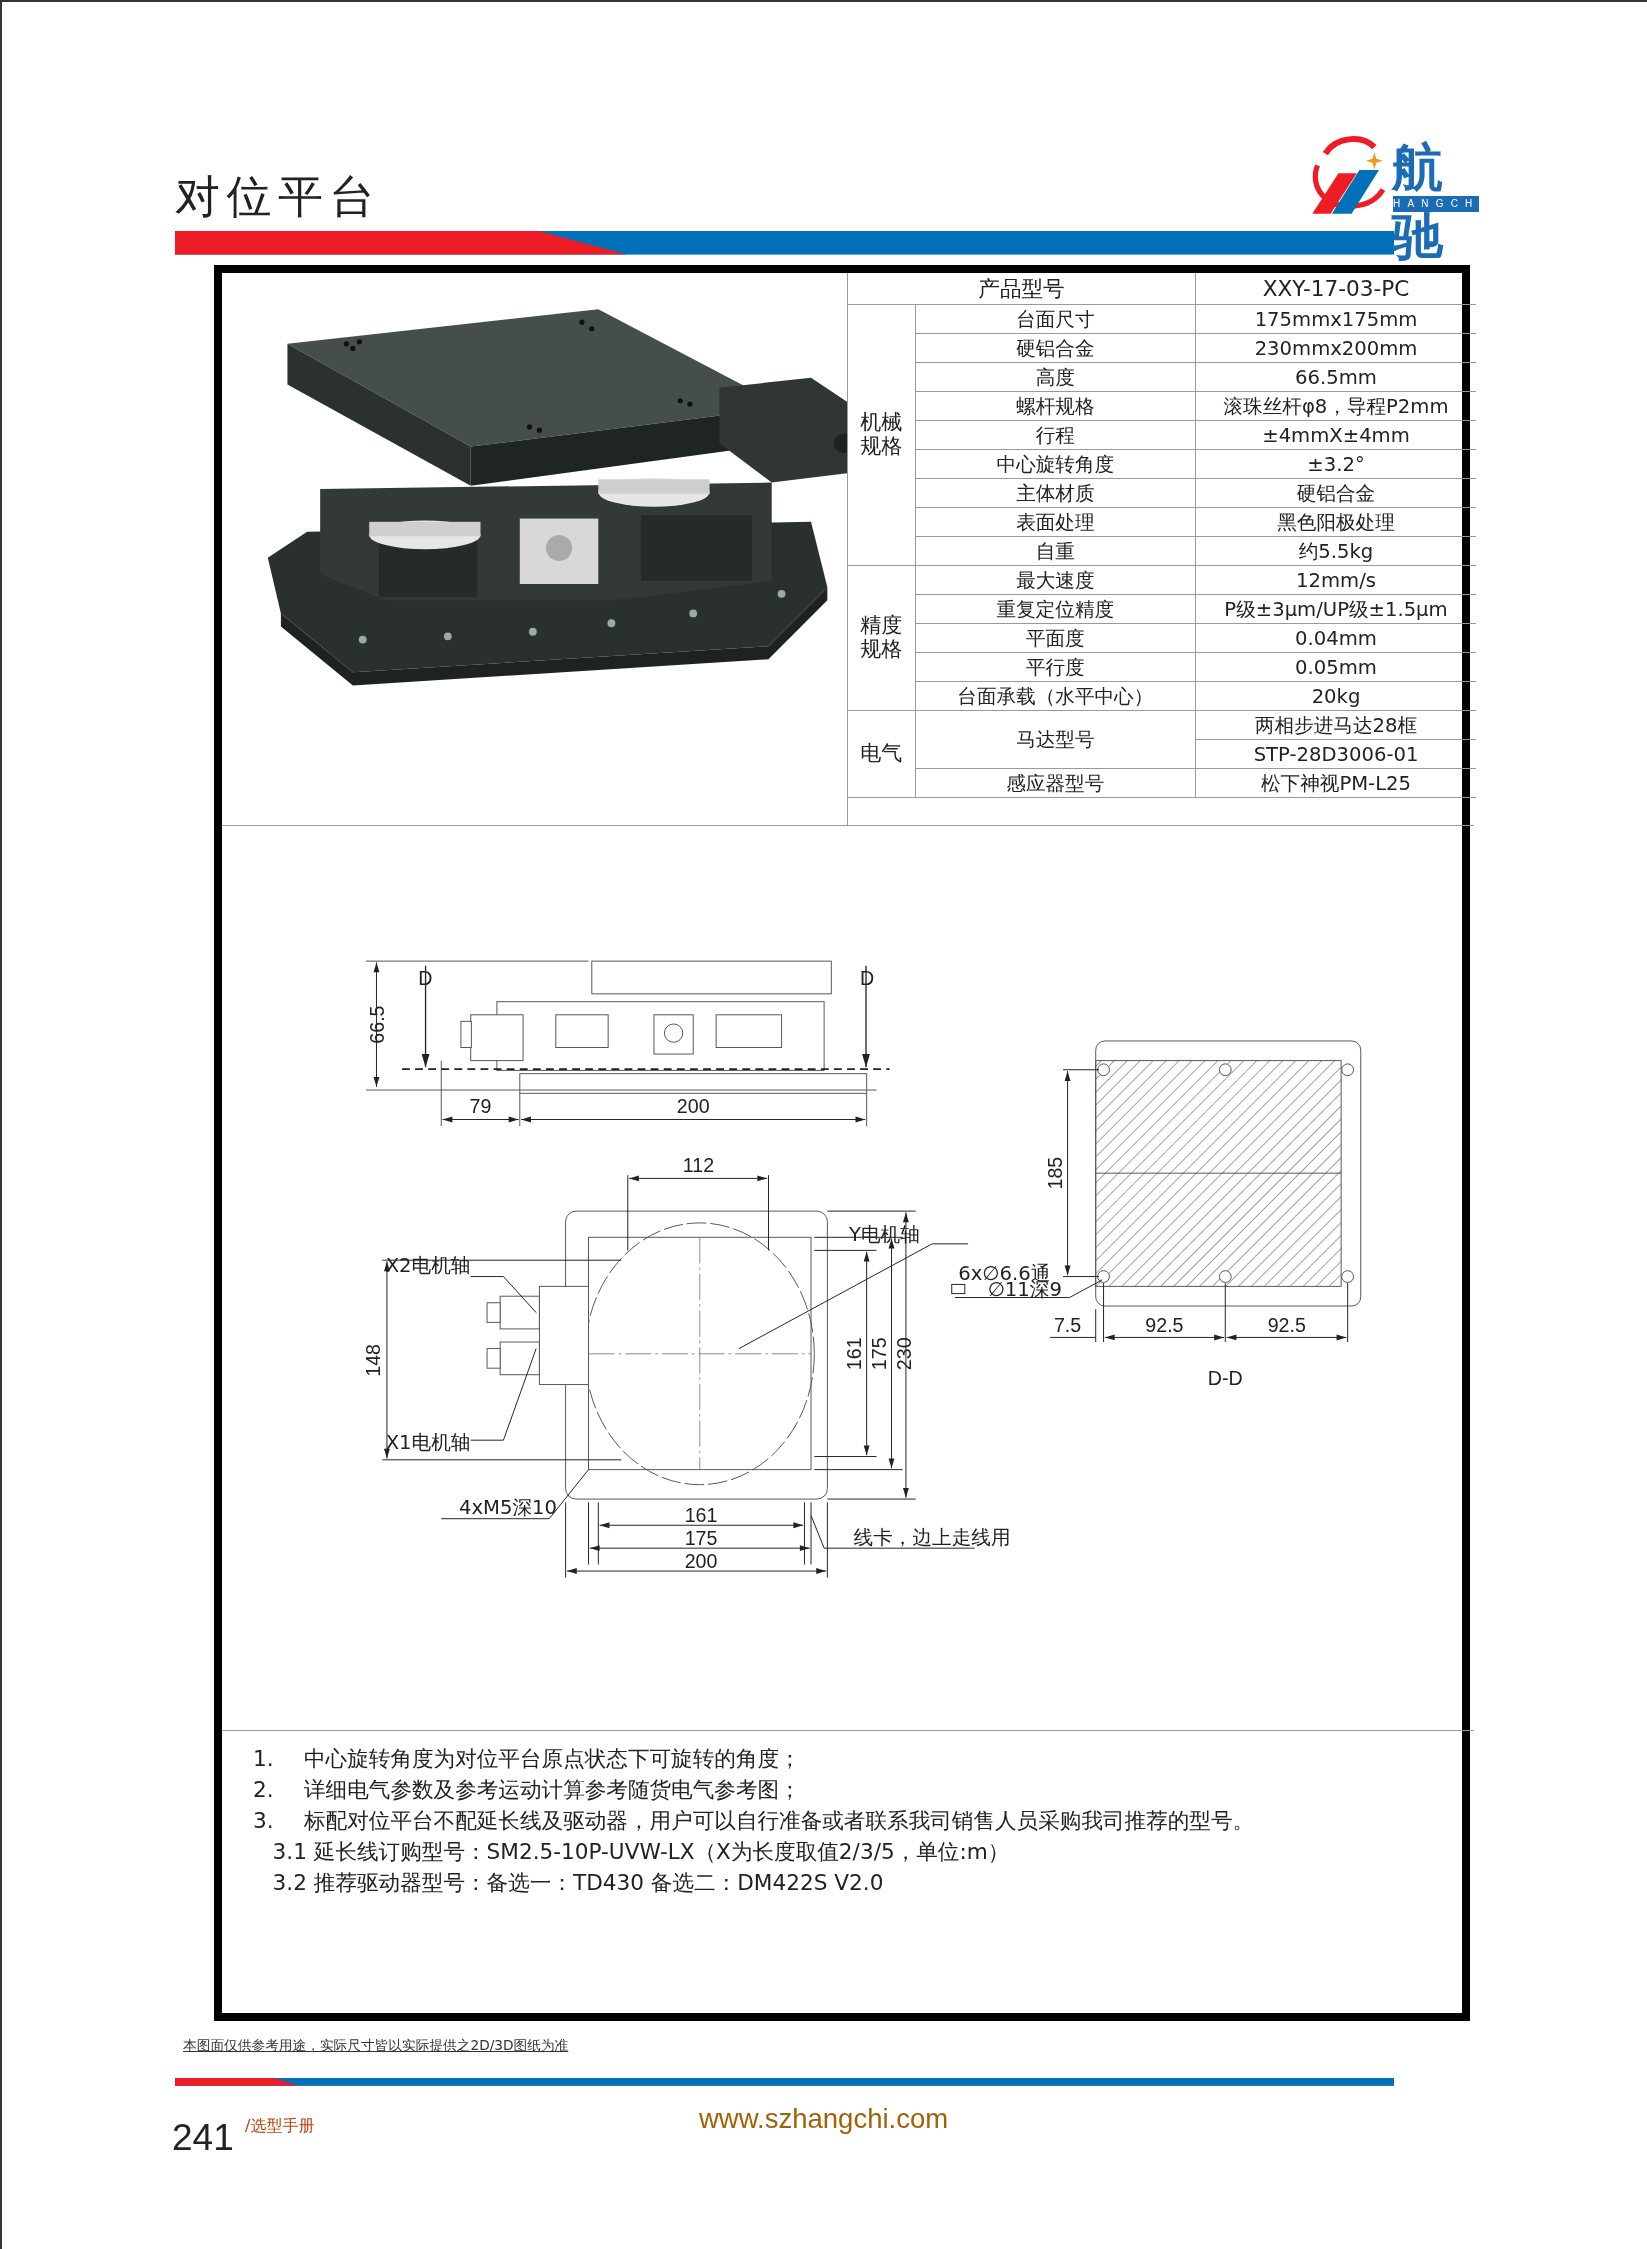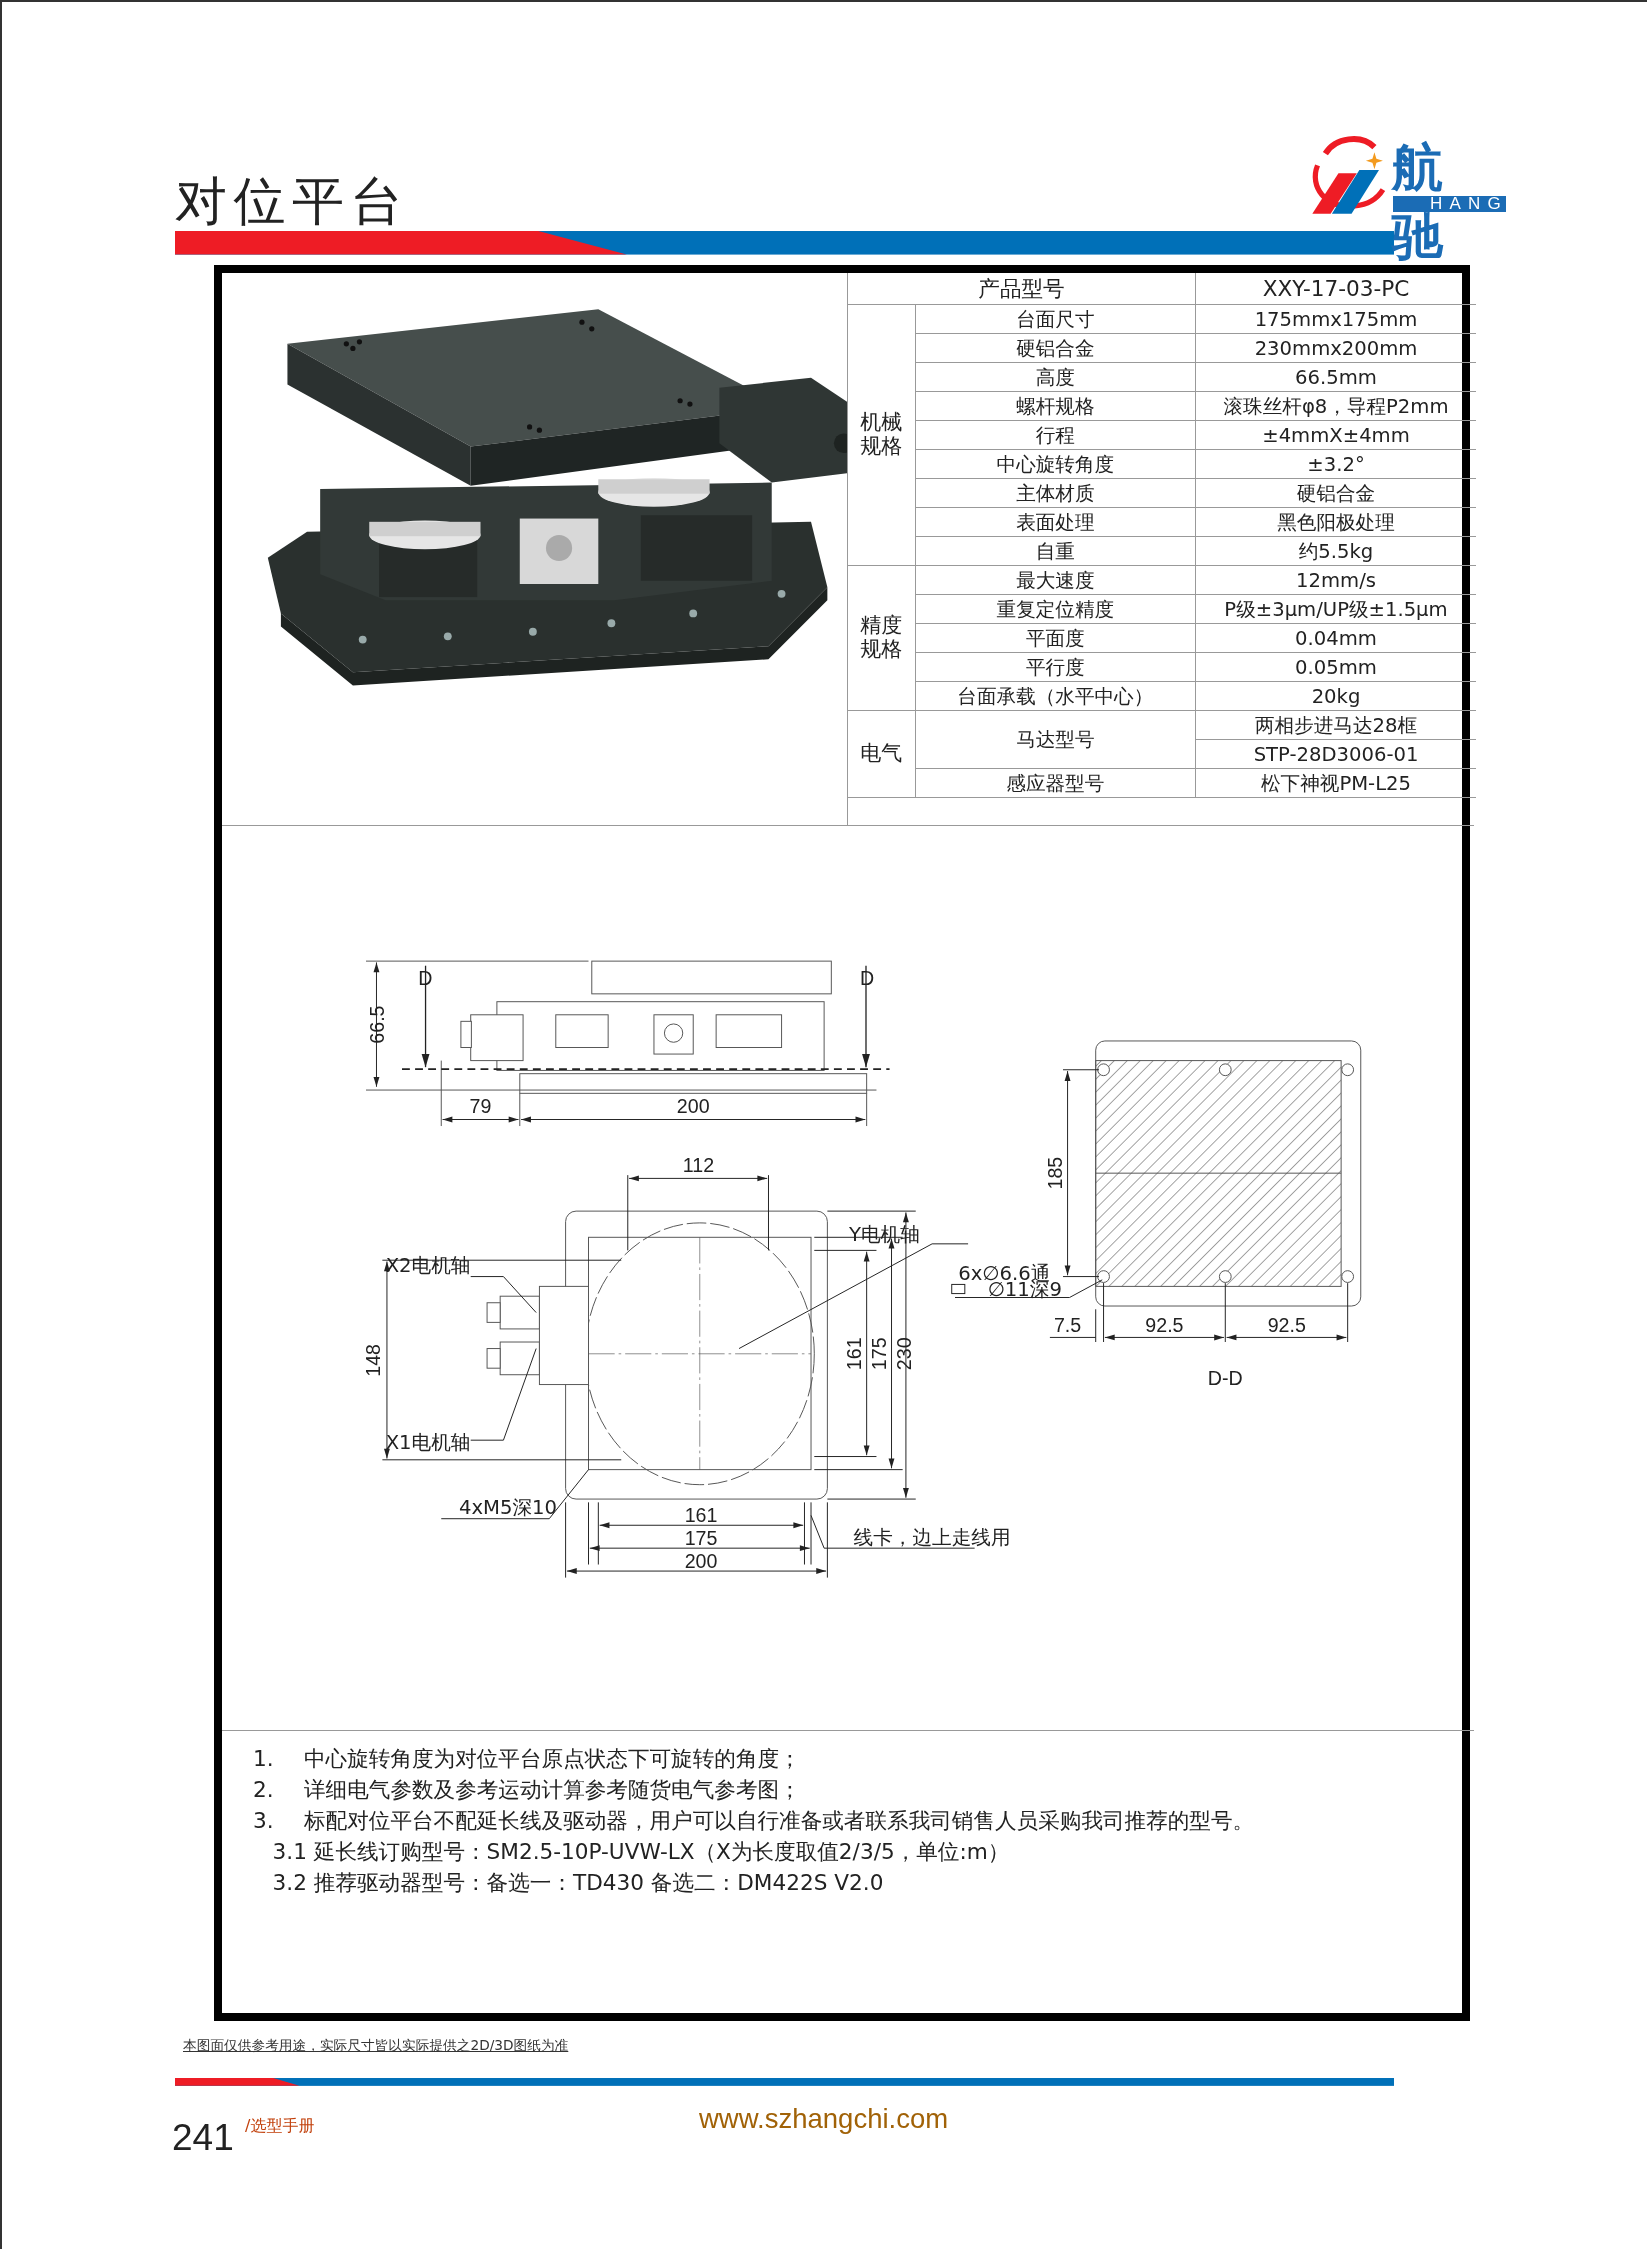--- a/index.html
+++ b/index.html
@@ -1,28 +1,28 @@
 <!DOCTYPE html>
 <html style="font-size:10.5px"><head>
 <meta charset="utf-8">
 <style>
   html, body { margin:0; padding:0; background:#fff; }
   body { width:1647px; height:2250px; position:relative; overflow:hidden;
          font-family:"DejaVu Sans","Liberation Sans",sans-serif; color:#222; }
   .page-edge { position:absolute; left:0; top:0; width:1647px; height:2250px;
                border-left:2px solid #333; border-top:2px solid #333; box-sizing:border-box; pointer-events:none; }
 
-  .title { position:absolute; left:175px; top:167px; font-size:52px; letter-spacing:6.5px; color:#222; }
+  .title { position:absolute; left:175px; top:167px; font-size:45px; letter-spacing:6.5px; color:#222; }
   .band { position:absolute; height:23.6px; }
   .band svg { display:block; }
 
   .logo { position:absolute; left:1299px; top:134px; width:196px; height:85px; }
   .logo-text { position:absolute; left:93px; top:0; font-size:51px; font-weight:bold; color:#1b6cb5; letter-spacing:2.6px; }
-  .logo-sub { position:absolute; left:94px; top:62px; width:76px; height:15.7px; background:#1b6cb5; color:#fff;
-              font-size:17px; letter-spacing:7.2px; text-align:center; line-height:15.7px; font-family:"Liberation Sans",sans-serif;padding-left:37px; }
+  .logo-sub { position:absolute; left:94px; top:62px; width:86px; height:15.7px; background:#1b6cb5; color:#fff;
+              font-size:10px; letter-spacing:7.2px; text-align:center; line-height:15.7px; font-family:"Liberation Sans",sans-serif; }
 
   .frame { position:absolute; left:214px; top:265px; width:1256px; height:1756px; border:8px solid #000000; box-sizing:border-box; }
   .photo-cell { position:absolute; left:0; top:0; width:626px; height:552px; border-right:1.3px solid #999; box-sizing:border-box; }
   .spec-table { position:absolute; left:626px; top:0; width:628px; border-collapse:collapse; table-layout:fixed; font-size:19.6px; }
   .spec-table td { border:1.3px solid #999; text-align:center; height:28px; padding:0; white-space:nowrap; }
   .spec-table tr:first-child td { border-top:none; }
   .spec-table td:last-child { border-right:none; }
   .spec-table td.grp { border-left:none; font-size:21px; line-height:23.6px; }
   .spec-table td.hdr { font-size:21.6px; height:31px; }
   .hsep { position:absolute; left:0; width:1252px; height:0; border-top:1.3px solid #999; }

